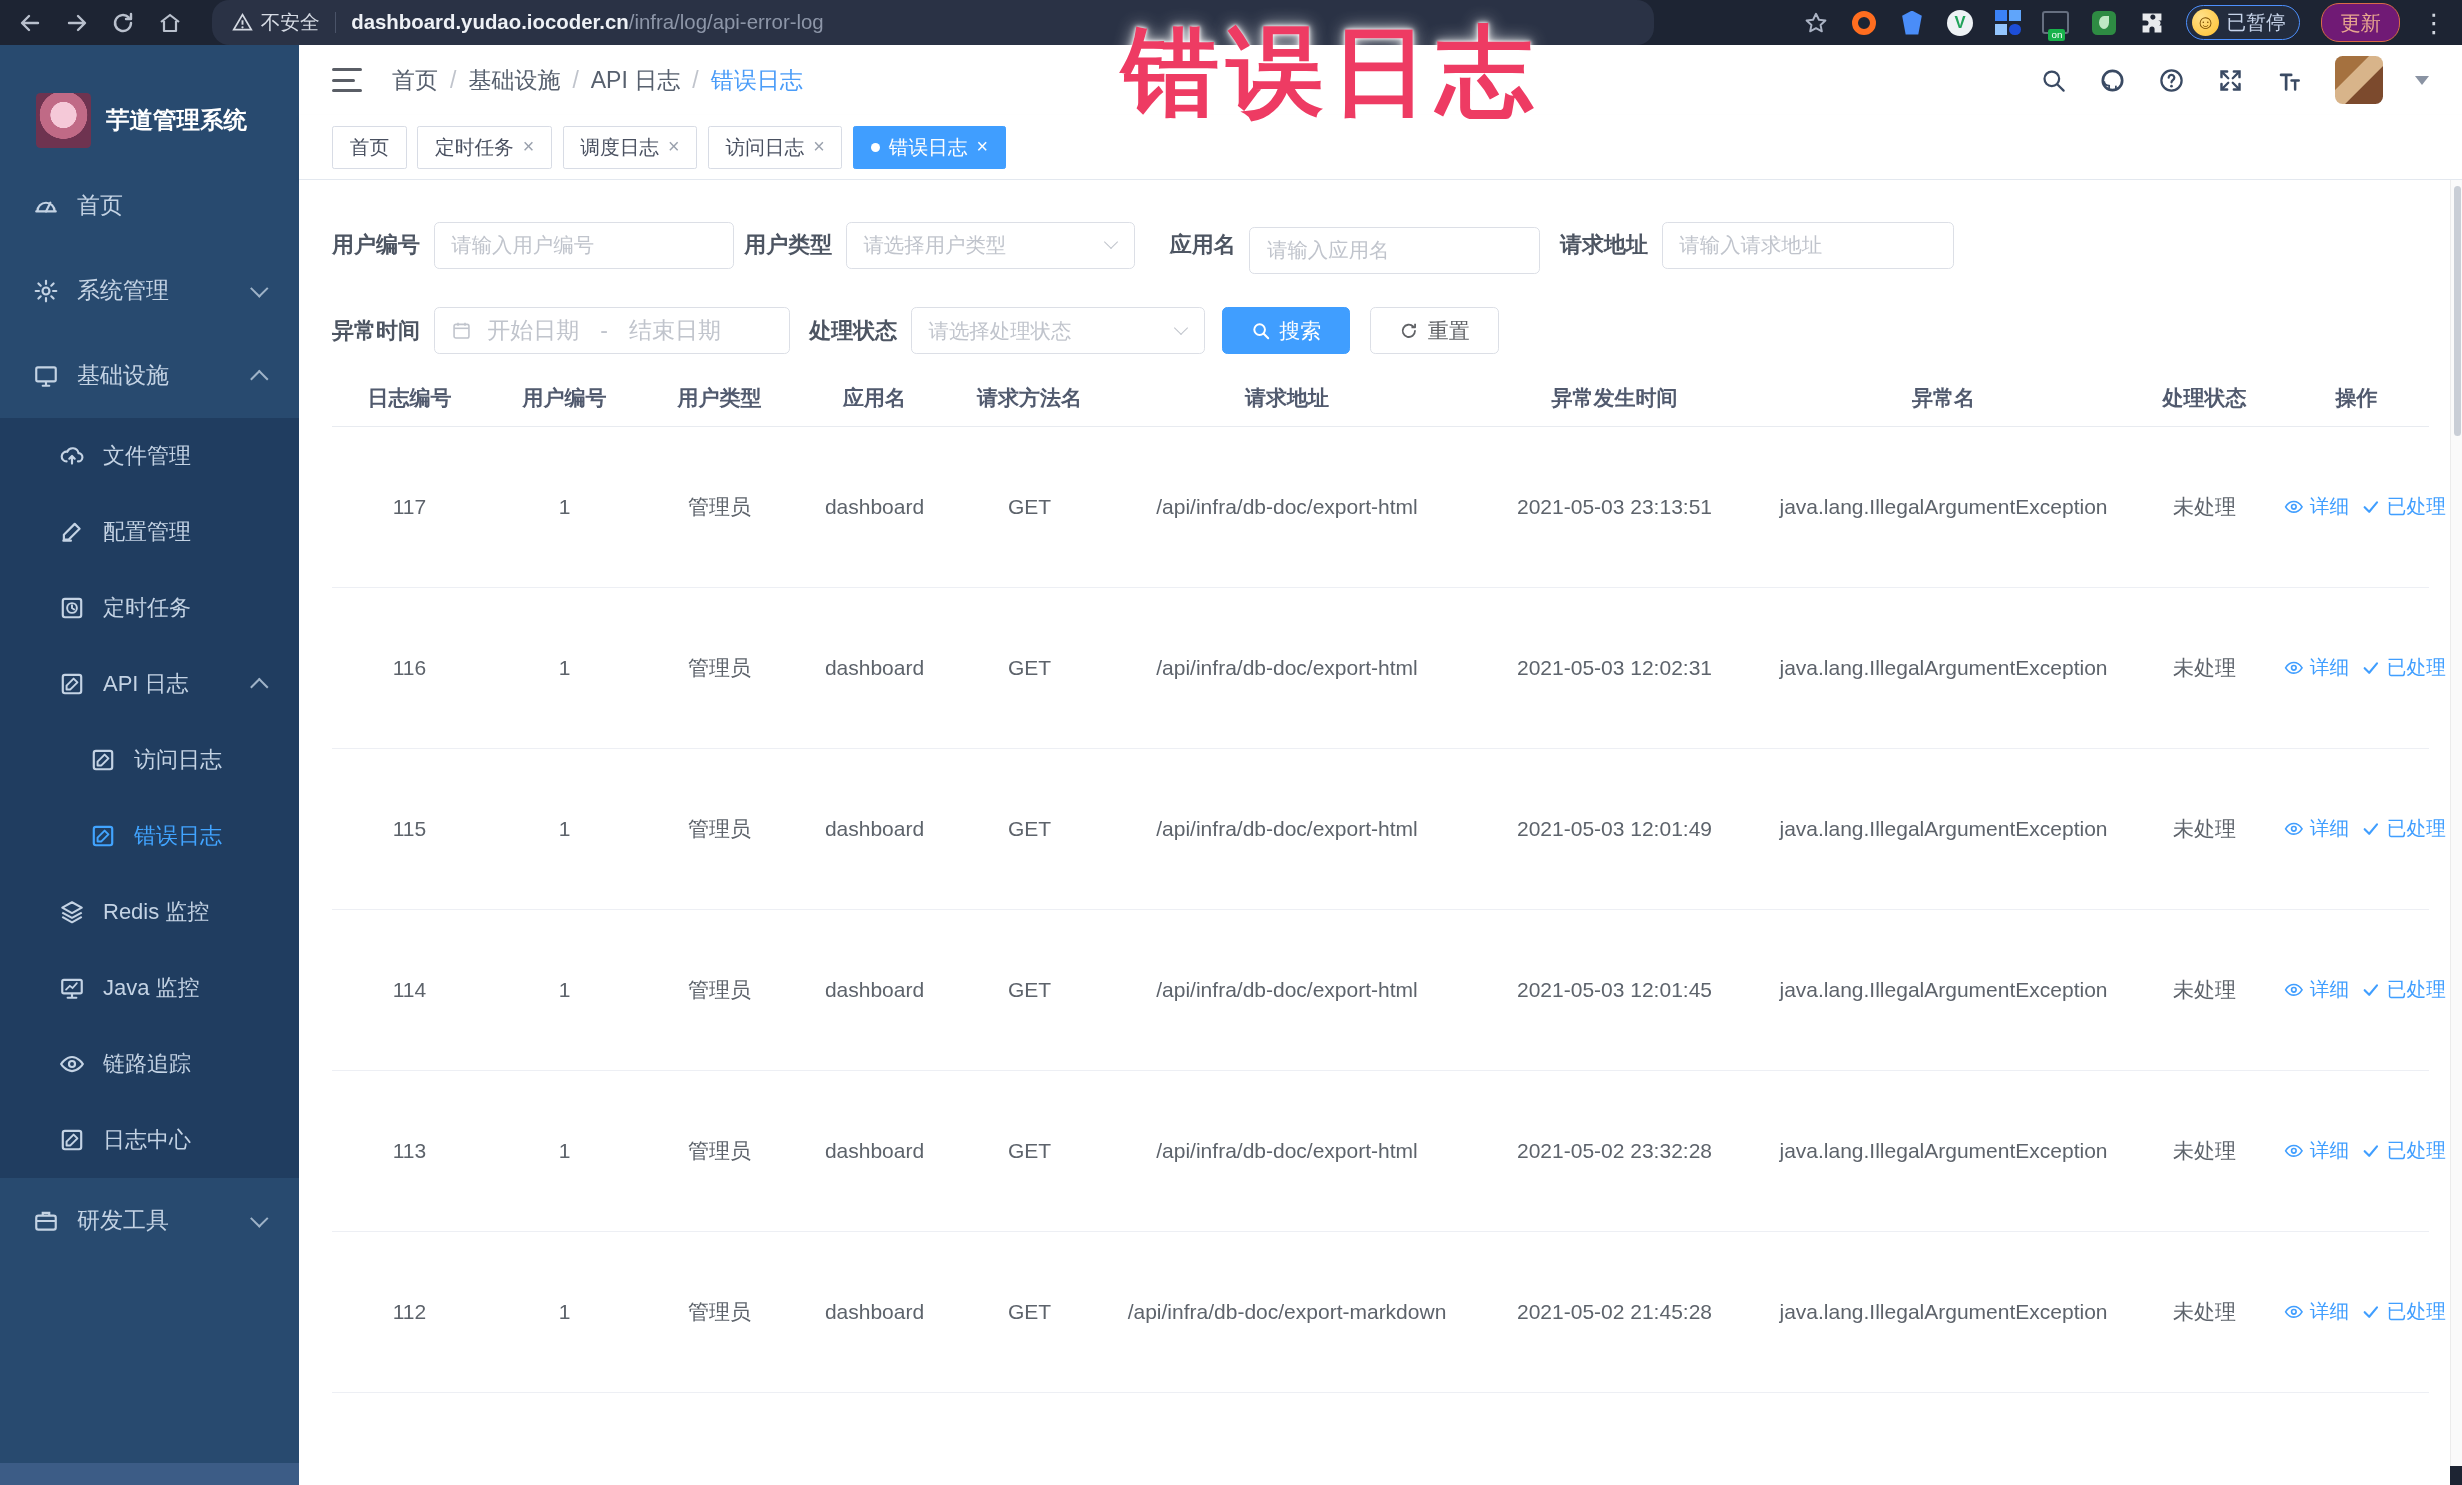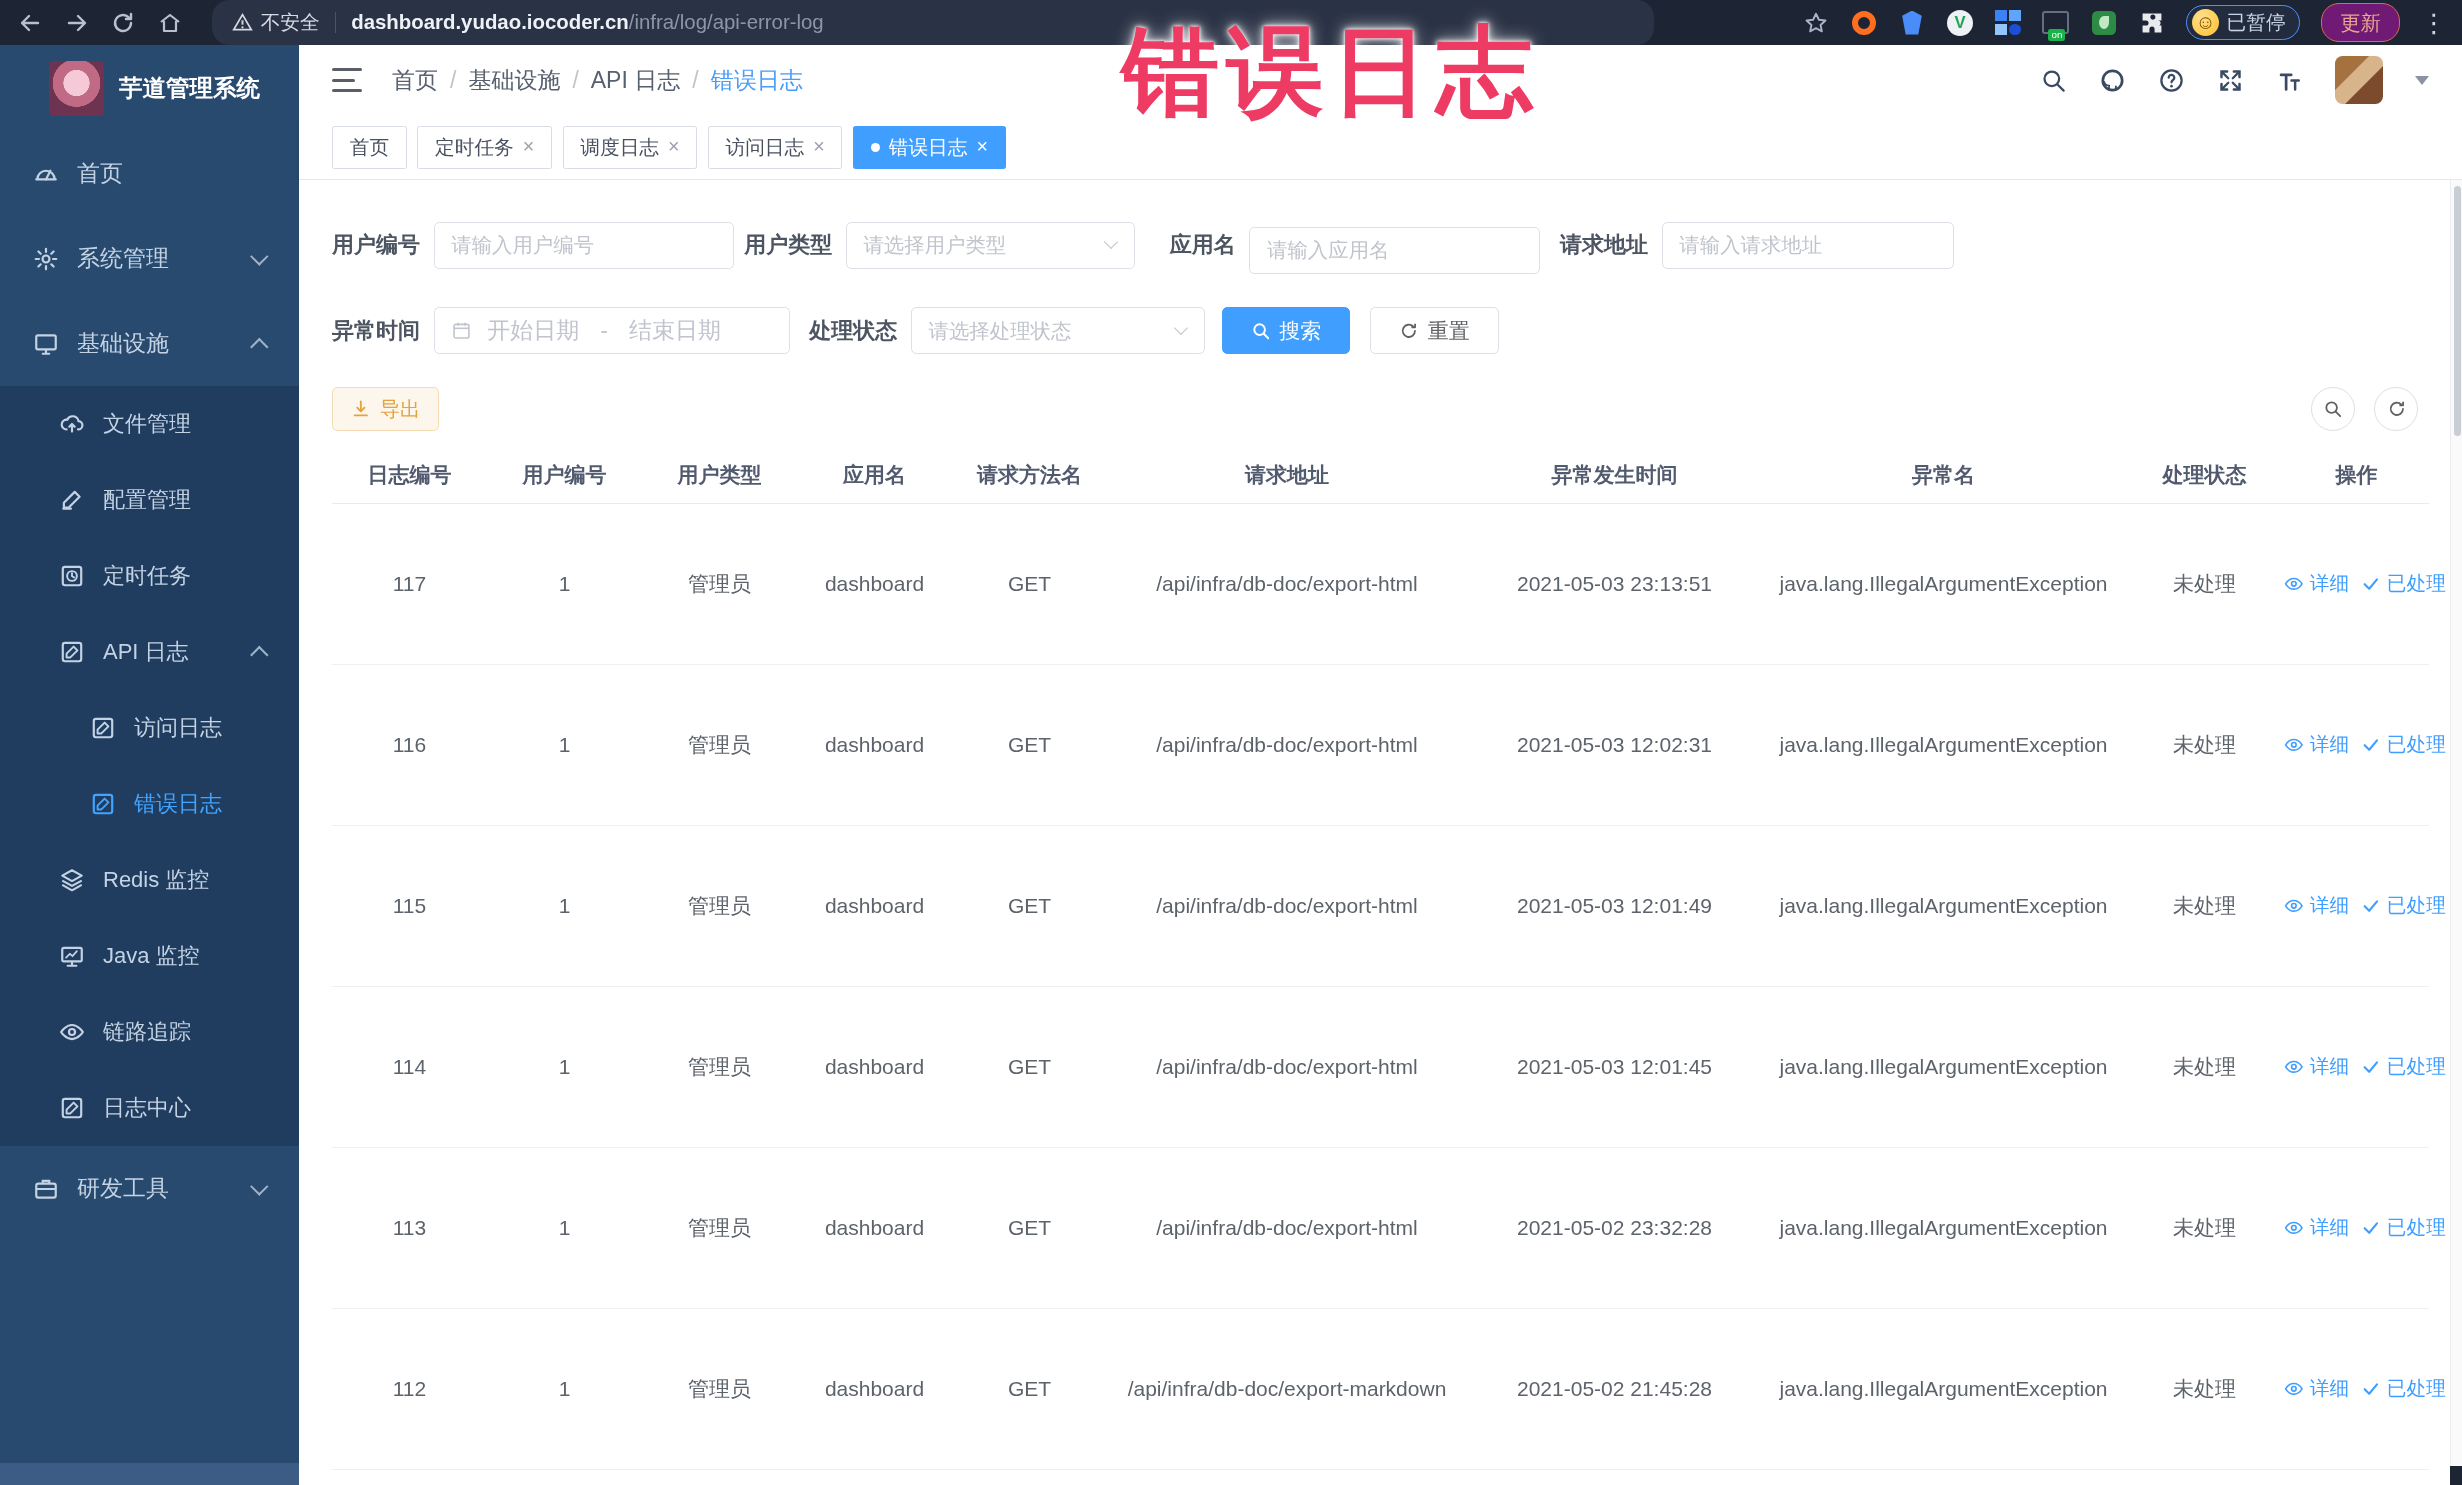--- a/index.html
+++ b/index.html
@@ -27,21 +27,21 @@
                font-size:20.4px;background:#701a75;}
   .kebab{color:#cfd5de;font-size:26px;line-height:1;}
 
   
   .watermark{position:absolute;left:1122px;top:7.6px;z-index:60;font-size:97px;font-weight:700;
              letter-spacing:7.6px;color:#ee3b63;pointer-events:none;
              text-shadow:0 0 7.6px rgba(255,255,255,.95),0 0 16.7px rgba(255,255,255,.85),0 0 3px rgba(255,255,255,1);}
 
   
   .sidebar{position:absolute;left:0;top:45px;width:299px;bottom:0;background:#284a6f;overflow:hidden;}
-  .logo-row{height:86px;display:flex;align-items:center;padding-left:49px;gap:15px;}
+  .logo-row{height:86px;display:flex;align-items:center;padding-left:36px;gap:15px;margin-top:32px;}
   .logo-img{width:55px;height:55px;border-radius:4.5px;flex:0 0 55px;
             background:radial-gradient(circle at 50% 40%,#f5c9d8 0 30%,#c06a86 31% 55%,#6e3350 56%);}
   .logo-title{color:#fff;font-size:23.5px;font-weight:700;white-space:nowrap;}
   .menu-item{position:relative;display:flex;align-items:center;gap:18px;color:#c4d3e4;cursor:pointer;}
   .menu-item.lvl0{height:85px;padding-left:32px;font-size:23px;}
   .menu-item.lvl1{height:76px;padding-left:58px;font-size:22px;}
   .menu-item.lvl2{height:76px;padding-left:89px;font-size:22px;}
   .menu-item.sub{background:#203d60;}
   .menu-item.active{color:#41a4ff;}
   .mi-icon{width:27px;height:27px;display:flex;align-items:center;justify-content:center;flex:0 0 27px;}
@@ -464,44 +464,20 @@
       </span>
       <span class="btn btn-plain" style="margin-left:19.7px;">
         <svg viewBox="0 0 24 24">
             <path d="M19.5 12a7.5 7.5 0 1 1-2.2-5.3" fill="none" stroke="currentColor" stroke-width="2.2" stroke-linecap="round"></path>
             <polyline points="19.6,3.2 19.6,7.6 15.2,7.6" fill="none" stroke="currentColor" stroke-width="2.2" stroke-linejoin="round"></polyline>
           </svg>
         <span>重置</span>
       </span>
     </div>
 
-    <div class="toolbar">
-      <span class="btn btn-warn">
-        <svg viewBox="0 0 24 24">
-            <path d="M12 3v11" fill="none" stroke="currentColor" stroke-width="2.2" stroke-linecap="round"></path>
-            <polyline points="7,10 12,15 17,10" fill="none" stroke="currentColor" stroke-width="2.2" stroke-linejoin="round"></polyline>
-            <path d="M4.5 20h15" fill="none" stroke="currentColor" stroke-width="2.2" stroke-linecap="round"></path>
-          </svg>
-        <span>导出</span>
-      </span>
-      <span class="tool-circles">
-        <span class="circle-btn">
-          <svg viewBox="0 0 24 24">
-              <circle cx="10.5" cy="10.5" r="6.5" fill="none" stroke="currentColor" stroke-width="2.2"></circle>
-              <line x1="15.5" y1="15.5" x2="21" y2="21" stroke="currentColor" stroke-width="2.2" stroke-linecap="round"></line>
-            </svg>
-        </span>
-        <span class="circle-btn">
-          <svg viewBox="0 0 24 24">
-              <path d="M19.5 12a7.5 7.5 0 1 1-2.2-5.3" fill="none" stroke="currentColor" stroke-width="2.2" stroke-linecap="round"></path>
-              <polyline points="19.6,3.2 19.6,7.6 15.2,7.6" fill="none" stroke="currentColor" stroke-width="2.2" stroke-linejoin="round"></polyline>
-            </svg>
-        </span>
-      </span>
-    </div>
 
     <div class="table">
       <div class="thead">
           <span class="th">日志编号</span>
           <span class="th">用户编号</span>
           <span class="th">用户类型</span>
           <span class="th">应用名</span>
           <span class="th">请求方法名</span>
           <span class="th">请求地址</span>
           <span class="th">异常发生时间</span>

